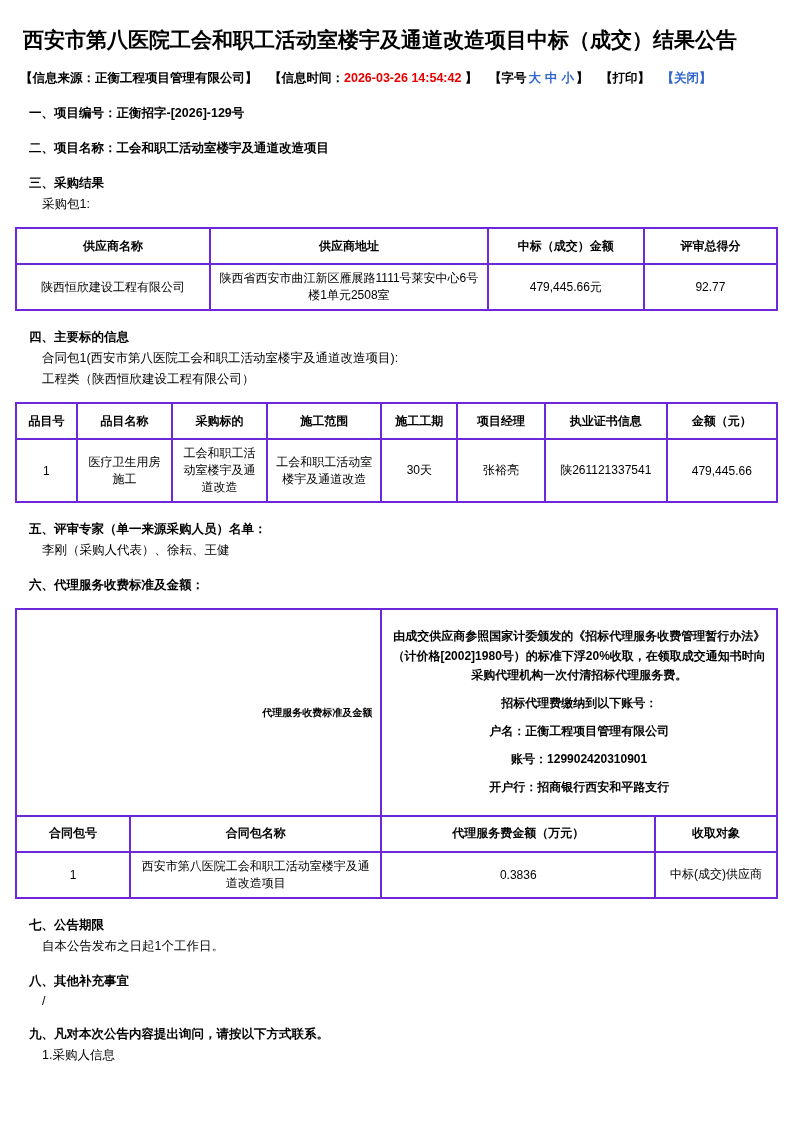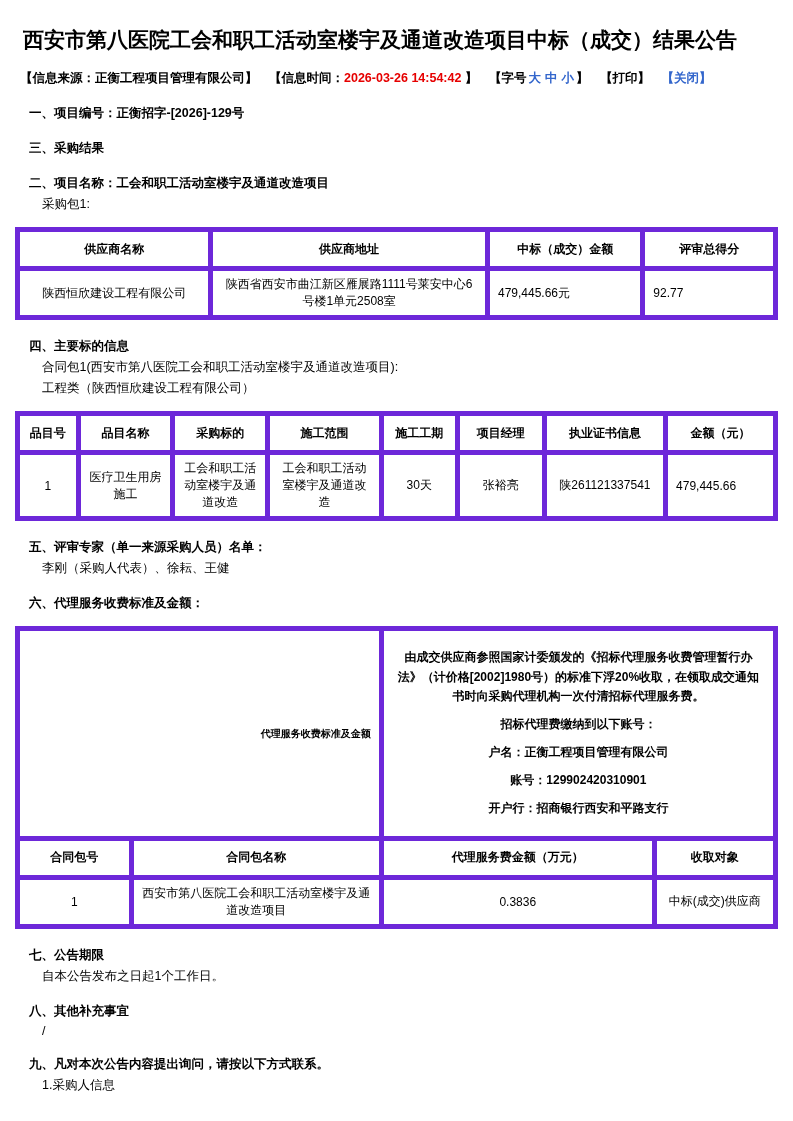--- a/index.html
+++ b/index.html
@@ -16,46 +16,46 @@
     margin:26px 8px 6px;line-height:1.35;
   }
   .meta{font-size:12.5px;font-weight:bold;margin:16px 0 4px 5px;white-space:nowrap;}
   .meta .seg{margin-right:8px;}
   .red{color:var(--time-color);}
   .blue{color:var(--link-color);text-decoration:none;cursor:pointer;margin-top:21px;}
   .size-opt{color:var(--link-color);margin:0 2px;cursor:pointer;}
   .sec{font-weight:bold;font-size:12.5px;margin:18px 0 0 14px;}
   .ind1{font-size:12.5px;margin:4px 0 0 27px;}
   table{width:100%;border-collapse:collapse;margin-top:14px;table-layout:fixed;}
-  th,td{border:5px solid #6d28d9;font-size:12px;padding:5px 8px;word-break:break-all;}
+  th,td{border:2px solid #6d28d9;font-size:12px;padding:5px 8px;word-break:break-all;}
   th{font-weight:bold;text-align:center;height:24px;}
   td{text-align:center;height:22px;}
-  td.num{text-align:left;}
+  td.num{text-align:center;}
   .fee-label{font-weight:bold;text-align:right;font-size:10px;}
   .fee-notice{font-weight:bold;text-align:center;font-size:12px;padding:8px 10px;}
   .fee-notice div{margin:9px 0;line-height:1.6;}
 </style>
 </head>
 <body style="--link-color: #3366cc; --time-color: #e60000;">
 
 <div class="page">
 
   <div class="title">西安市第八医院工会和职工活动室楼宇及通道改造项目中标（成交）结果公告</div>
 
   <div class="meta">
     <span class="seg">【信息来源：正衡工程项目管理有限公司】</span>
     <span class="seg"><span>【信息时间：</span><span class="red">2026-03-26 14:54:42</span> <span>】</span></span>
     <span class="seg"><span>【字号</span><span class="size-opt">大</span><span class="size-opt">中</span><span class="size-opt">小</span><span>】</span></span>
     <span class="seg">【打印】</span>
     <span class="seg blue">【关闭】</span>
   </div>
 
   <div class="sec">一、项目编号：正衡招字-[2026]-129号</div>
+  <div class="sec">二、项目名称：工会和职工活动室楼宇及通道改造项目</div>
   <div class="sec">三、采购结果</div>
-  <div class="sec">二、项目名称：工会和职工活动室楼宇及通道改造项目</div>
   <div class="ind1">采购包1:</div>
 
   <table>
     <colgroup>
         <col style="width:25.5%">
         <col style="width:36.5%">
         <col style="width:20.5%">
         <col style="width:17.5%">
       </colgroup>
     <tbody>

